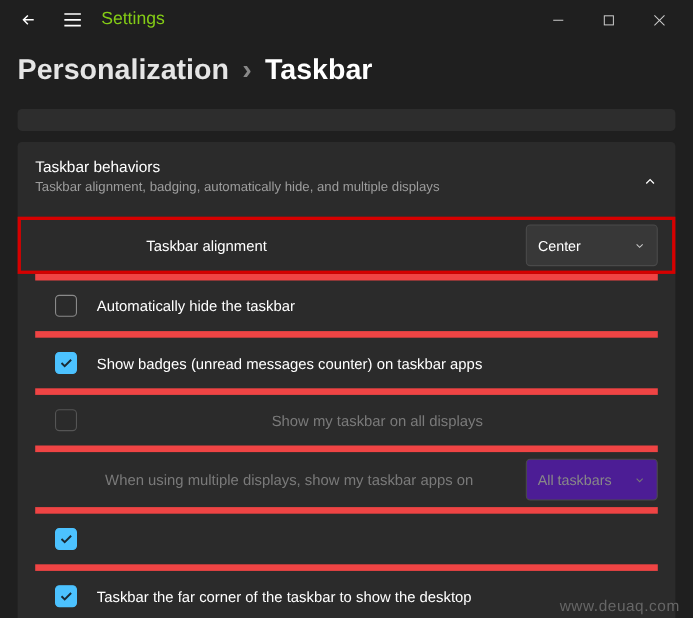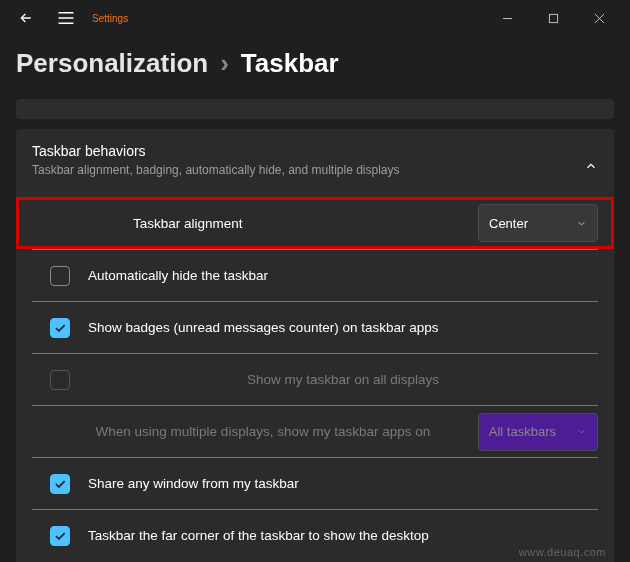--- a/index.html
+++ b/index.html
@@ -15,21 +15,21 @@
   .titlebar {
     display: flex;
     align-items: center;
     height: 36px;
     padding: 0 8px;
   }
   .titlebar .left { display: flex; align-items: center; gap: 4px; }
   .tb-btn { width: 36px; height: 36px; display:flex; align-items:center; justify-content:center; color:#fff; }
   .tb-btn svg { width: 16px; height: 16px; }
   .hamburger svg { width: 18px; height: 14px; }
-  .tb-title { font-size: 10px; color:#f97316; margin-left: 4px; }
+  .tb-title { font-size: 16px; color:#84cc16; margin-left: 4px; }
   .titlebar .right { margin-left:auto; display:flex; }
   .winctl { width: 46px; height: 36px; display:flex; align-items:center; justify-content:center; color:#ccc; }
   .winctl svg { width: 11px; height: 11px; }
   .content { padding: 12px 16px 0 16px; }
   .breadcrumb {
     display:flex; align-items:center; gap: 12px;
     font-size: 26px; font-weight: 600; margin-bottom: 20px;
   }
   .breadcrumb .parent { color: #e5e5e5; }
   .breadcrumb .sep { color: #888; }
@@ -51,21 +51,21 @@
     margin-bottom: 6px;
   }
   .panel-title { font-size: 14px; font-weight: 400; color:#fff; margin-bottom: 4px; }
   .panel-sub { font-size: 12px; color:#9d9d9d; }
   .chev { color:#fff; margin-top: 6px; }
   .chev svg { width: 14px; height: 14px; }
 
   .row {
     display:flex; align-items:center;
     min-height: 52px;
-    border-top: 1px solid #ef4444;
+    border-top: 6px solid #ef4444;
     padding: 6px 0;
   }
   .row .lead { width: 56px; display:flex; align-items:center; justify-content:center; }
   .row .label { font-size: 13.5px; color:#fff; flex:1; }
   .row.disabled .label { color:#7a7a7a;text-align:center; }
   .row .trail { margin-left:auto; }
 
   .highlight {
     position: relative;
     gap: 45px;
@@ -102,22 +102,22 @@
     padding: 0 10px;
     font-size: 13px;
     color:#fff;
     gap: 20px;
   }
   .dropdown.disabled { color:#888; background:#4c1d95;margin-left:40px; }
   .dropdown svg { width: 11px; height: 11px; margin-left:auto; color:#ccc; }
   .dropdown.disabled svg { color:#777; }
 
   .watermark {
-    position:absolute; right:24px; bottom:4px;
-    font-size:11px; color:#666; letter-spacing:0.5px;
+    position:absolute; right:12px; bottom:4px;
+    font-size:14px; color:#666; letter-spacing:0.5px;
   }
 </style>
 </head>
 <body>
 
 <div class="titlebar">
   <div class="left">
     <div class="tb-btn">
       <svg viewBox="0 0 24 24" fill="none" stroke="currentColor" stroke-width="2">
           <path d="M19 12H5M11 18l-6-6 6-6"></path>
@@ -223,21 +223,20 @@
     </div>
 
     <div class="row">
       <div class="lead">
         <div class="checkbox checked">
           <svg viewBox="0 0 24 24" fill="none" stroke="currentColor" stroke-width="3">
               <path d="M5 12l5 5L20 7"></path>
             </svg>
         </div>
       </div>
-      <div class="label">Share any window from my taskbar</div>
     </div>
 
     <div class="row">
       <div class="lead">
         <div class="checkbox checked">
           <svg viewBox="0 0 24 24" fill="none" stroke="currentColor" stroke-width="3">
               <path d="M5 12l5 5L20 7"></path>
             </svg>
         </div>
       </div>

